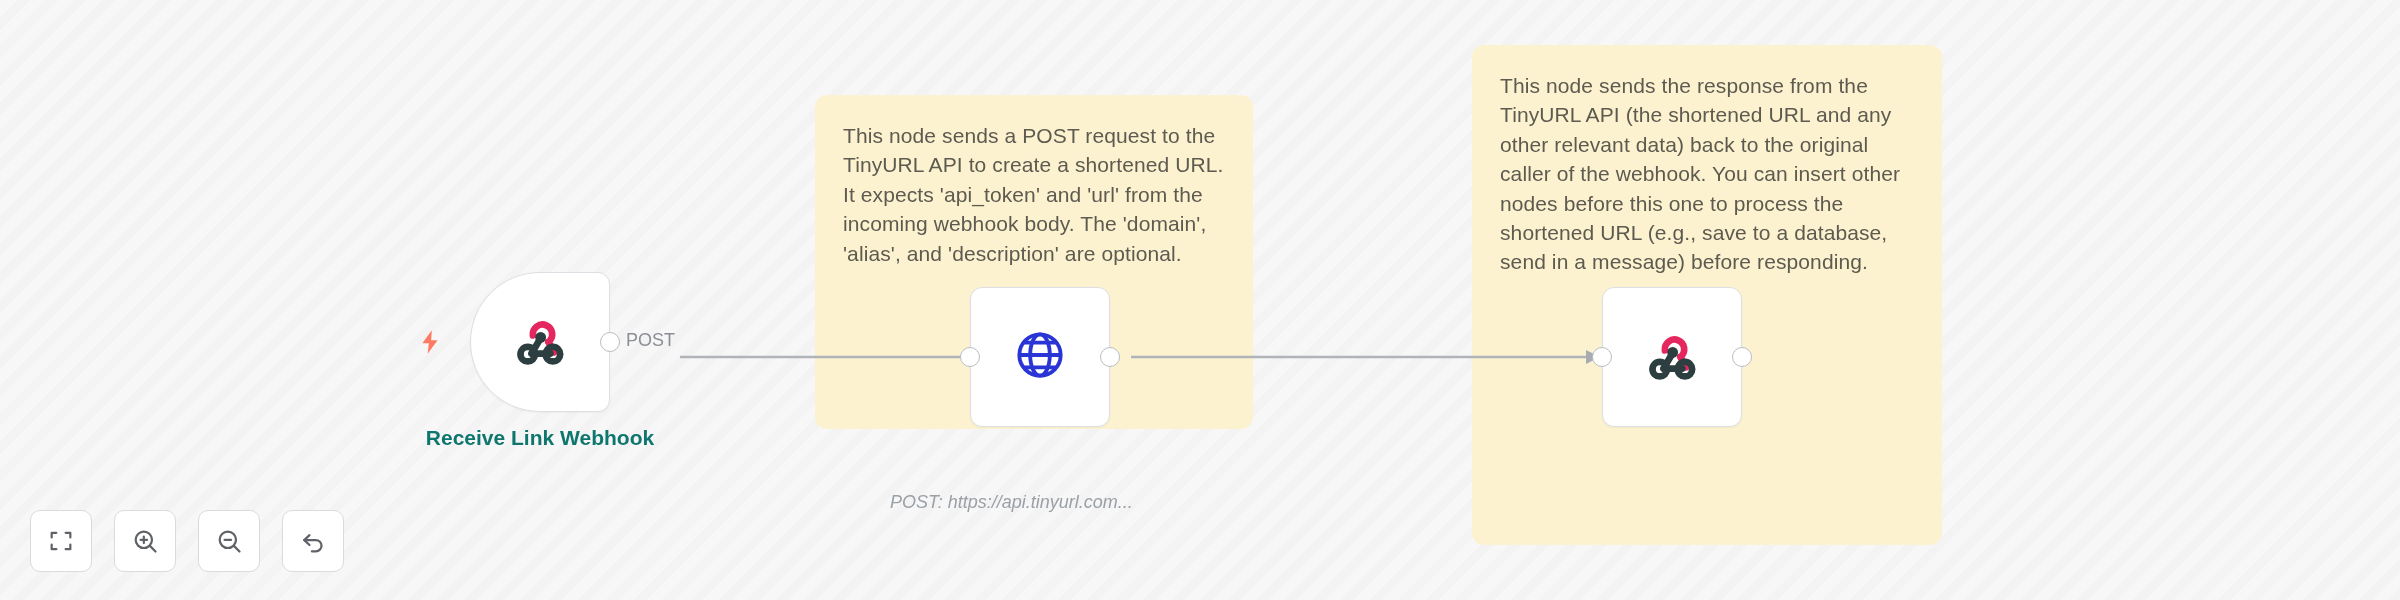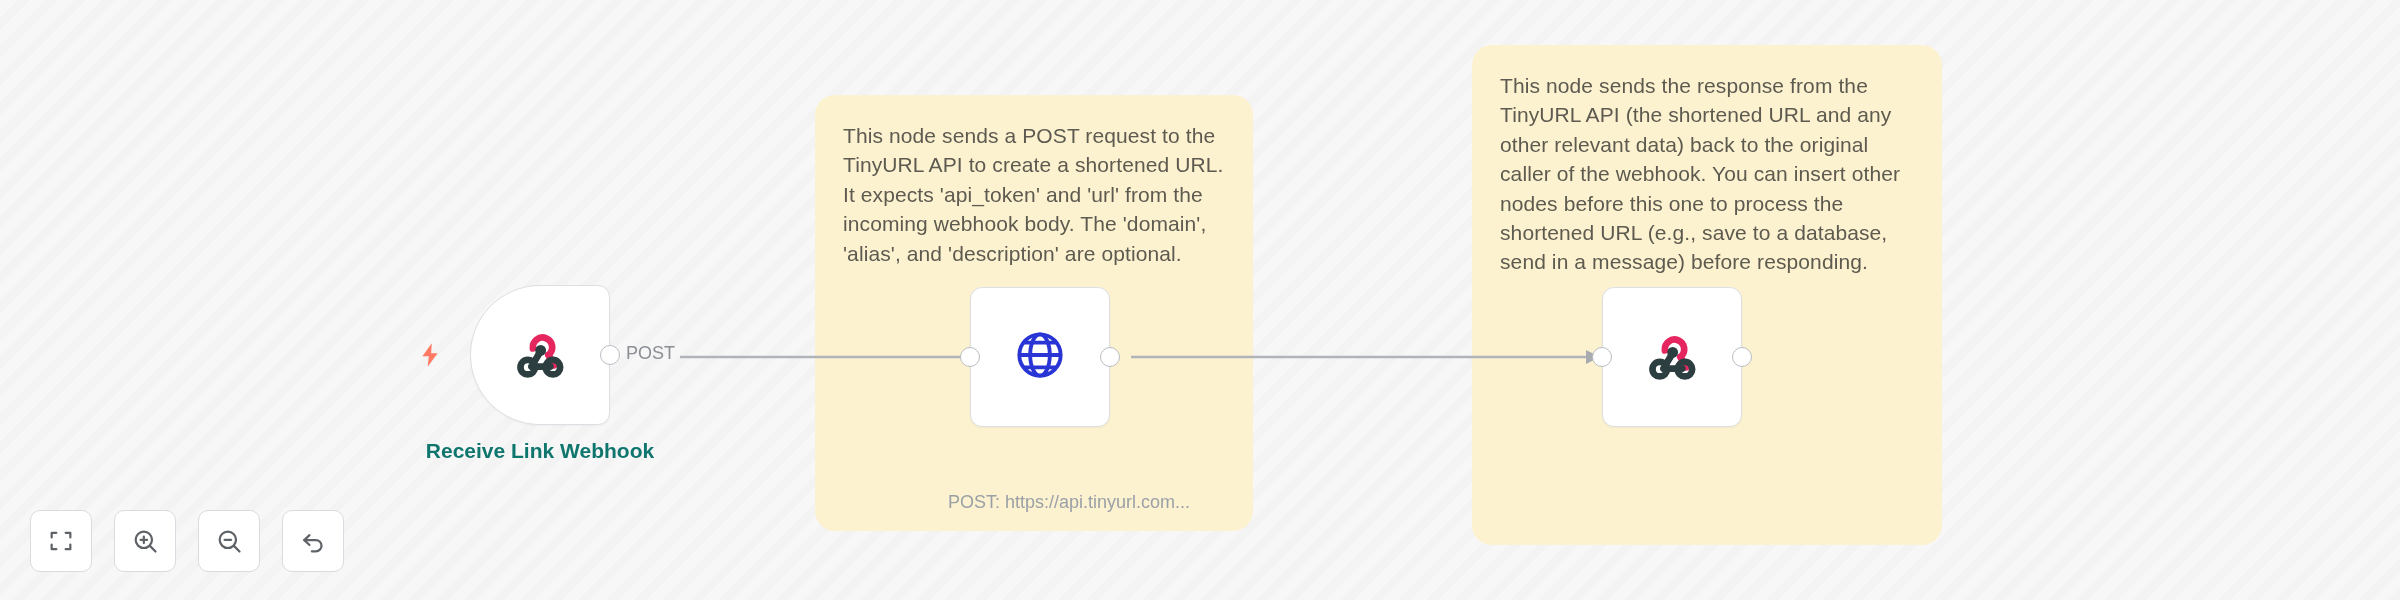--- a/index.html
+++ b/index.html
@@ -26,31 +26,31 @@
   #canvas {
     position: relative;
     width: 2400px;
     height: 600px;
   }
 
   
   .sticky {
     position: absolute;
     background: #fdf2d0;
-    border-radius: 20px;
+    border-radius: 12px;
     padding: 26px 28px 22px 28px;
     color: #5d5a50;
     font-size: 21px;
     line-height: 1.40;
     letter-spacing: 0.1px;
     overflow: hidden;
   }
   .sticky .note-text { white-space: pre-line; }
 
-  #sticky-1 { left: 815px;  top: 95px;  width: 438px; height: 436px; }
+  #sticky-1 { left: 815px;  top: 95px;  width: 438px; height: 334px; }
   #sticky-2 { left: 1472px; top: 45px;  width: 470px; height: 500px; }
 
   
   #edges {
     position: absolute;
     left: 0; top: 0;
     width: 2400px; height: 600px;
     pointer-events: none;
   }
 
@@ -90,28 +90,29 @@
     font-size: 21px;
     font-weight: bold;
     color: #0f766e;
     line-height: 1.3;
   }
   .node-sublabel {
     position: absolute;
     top: 204px;
     left: -80px;
     width: 300px;
-    text-align: right;
+    text-align: left;
     font-size: 18px;
     font-weight: normal;
     color: #9aa0a6;
     line-height: 1.3;
     white-space: nowrap;
     overflow: hidden;
     text-overflow: ellipsis;
+    font-style: italic;
   }
 
   
   .dot {
     position: absolute;
     width: 20px;
     height: 20px;
     border-radius: 50%;
     background: #ffffff;
     border: 1.6px solid #b9bdc2;
@@ -173,21 +174,21 @@
 
   <svg id="edges">
 
     <line x1="680" y1="357" x2="972" y2="357" stroke="#b0b4b9" stroke-width="2.4"></line>
     <polygon points="966,350 980,357 966,364" fill="#a8acb1"></polygon>
 
     <line x1="1131" y1="357" x2="1592" y2="357" stroke="#b0b4b9" stroke-width="2.4"></line>
     <polygon points="1586,350 1600,357 1586,364" fill="#a8acb1"></polygon>
   </svg>
 
-  <div class="node trigger" id="node-1" style="left:470px; top:285px;">
+  <div class="node trigger" id="node-1" style="left:470px; top:272px;">
 
     <span class="bolt">
       <svg width="28" height="28" viewBox="0 0 24 24">
         <path d="M13.5 2 L5.5 13 L11 13 L10 22 L18.5 10.5 L13 10.5 Z" fill="#FF7A63"></path>
       </svg>
     </span>
 
     <div class="node-box">
       <span class="node-icon">
         <svg width="62" height="62" viewBox="0 0 48 48">

